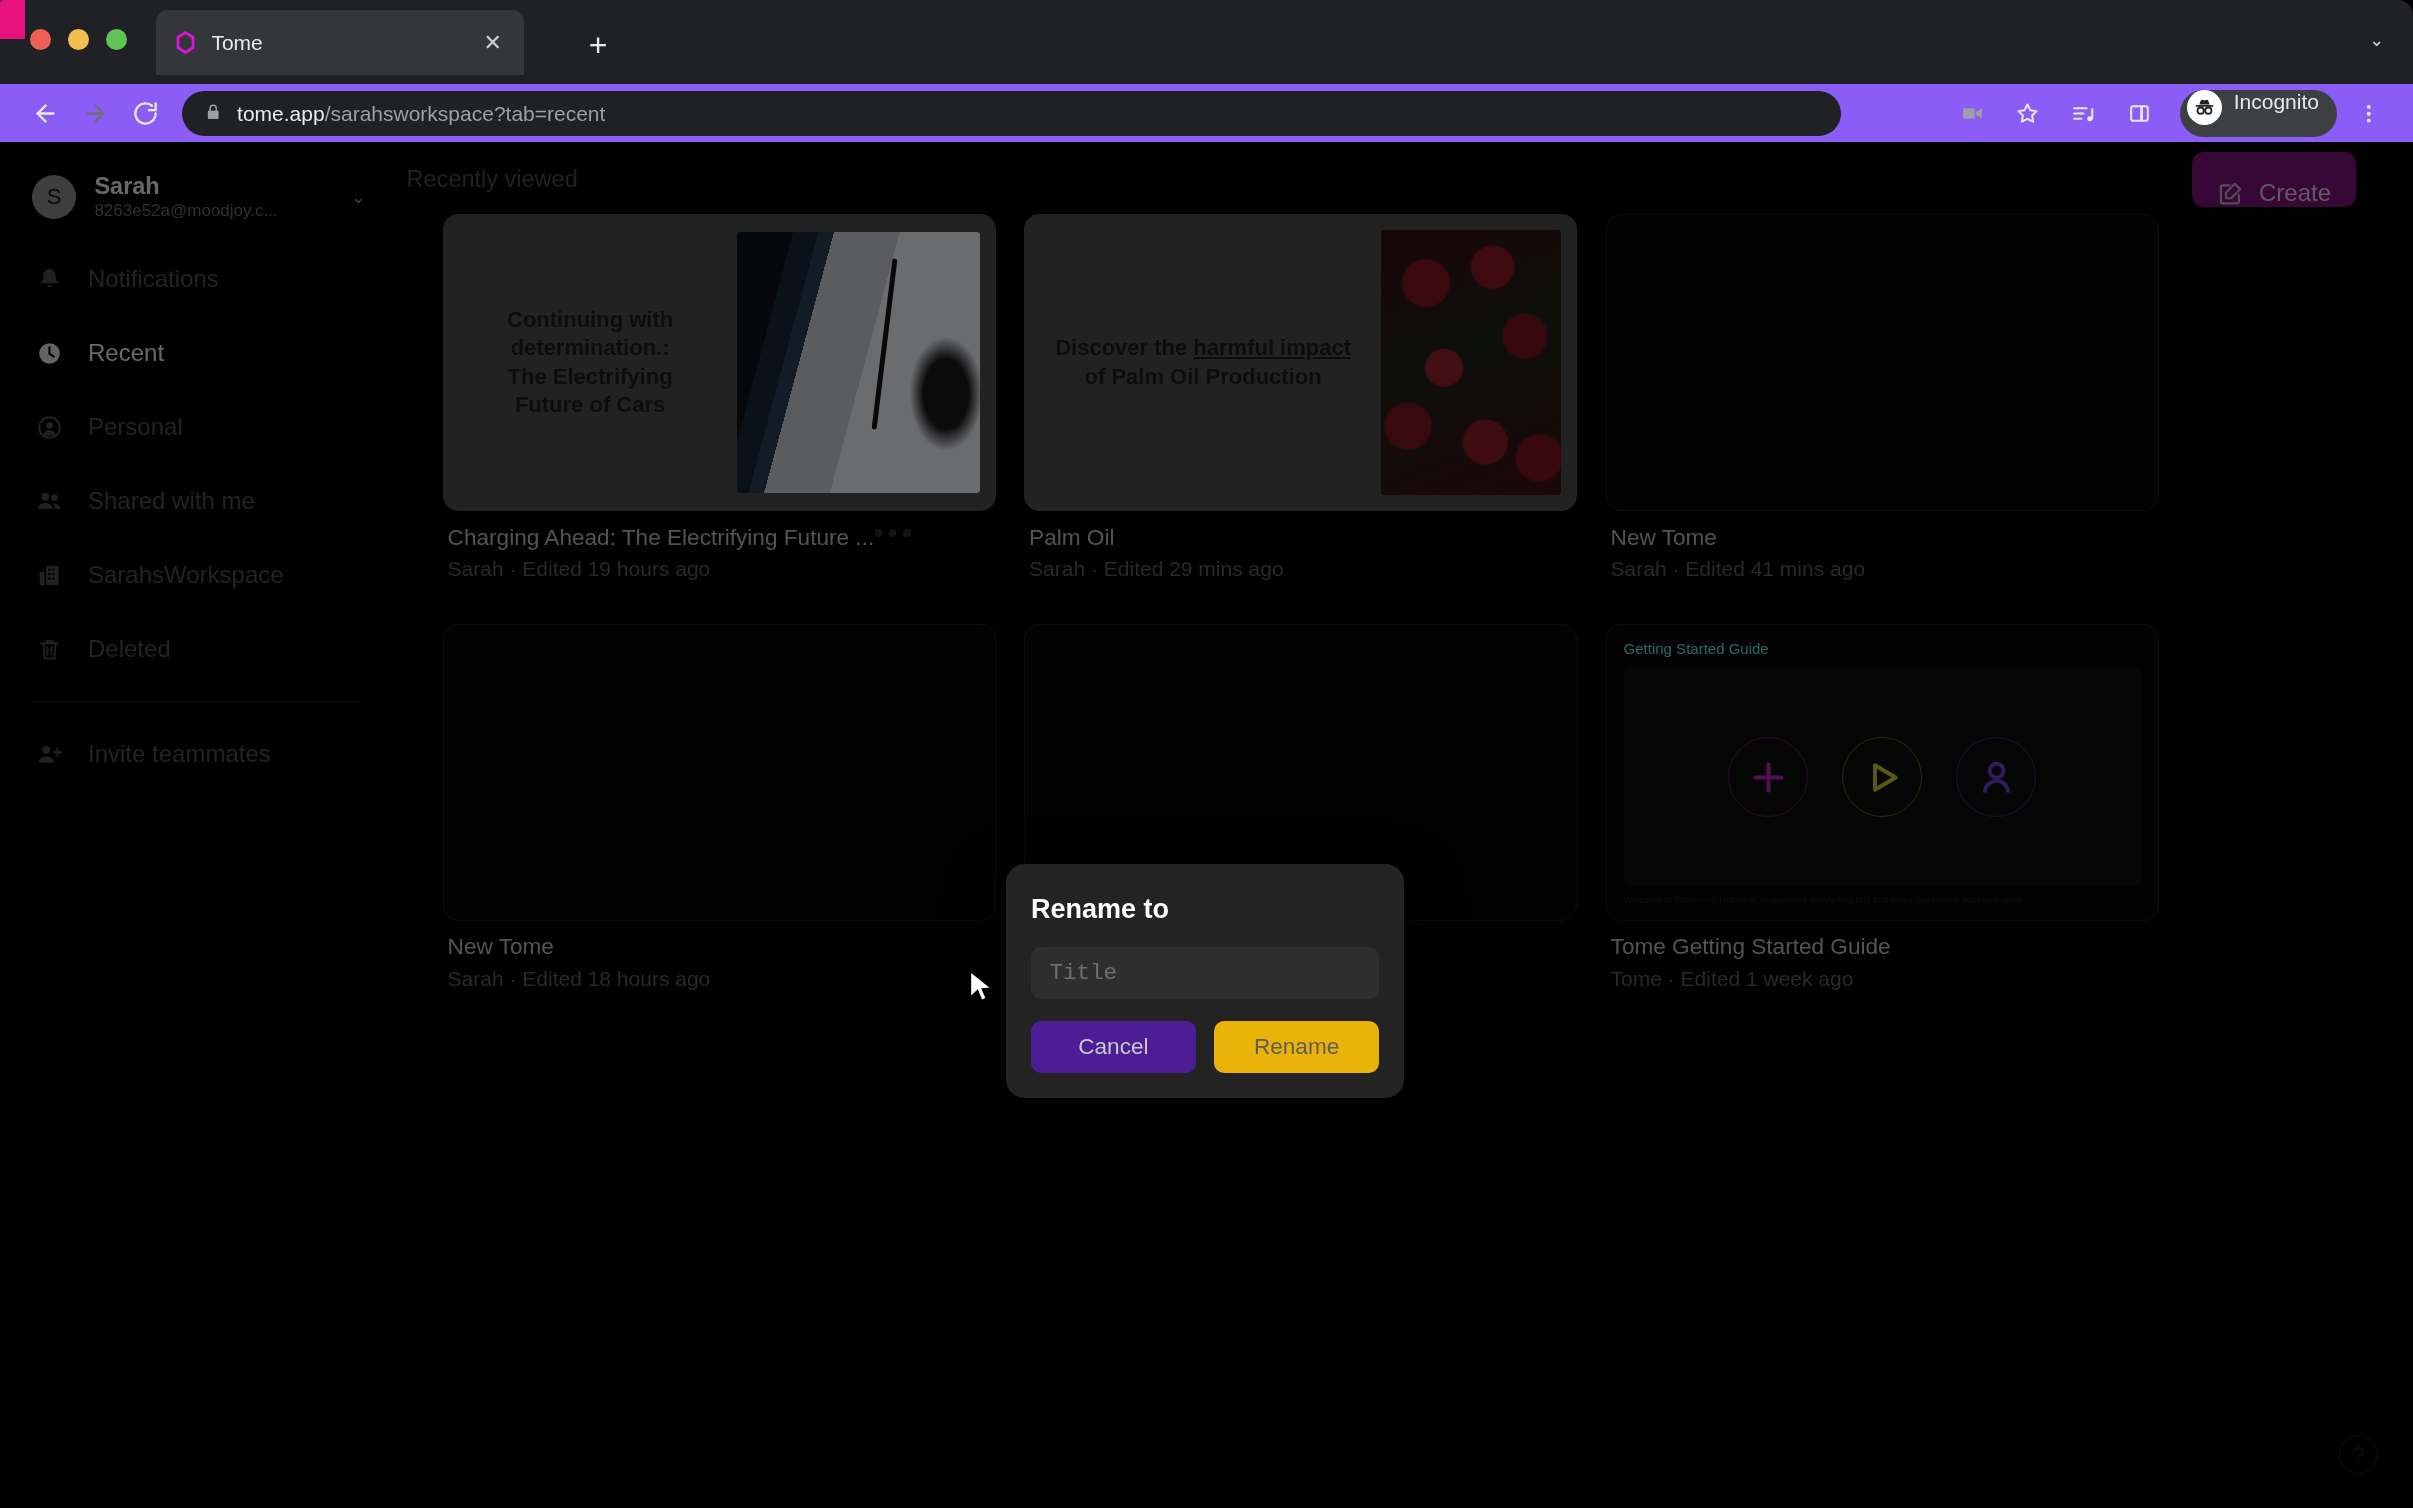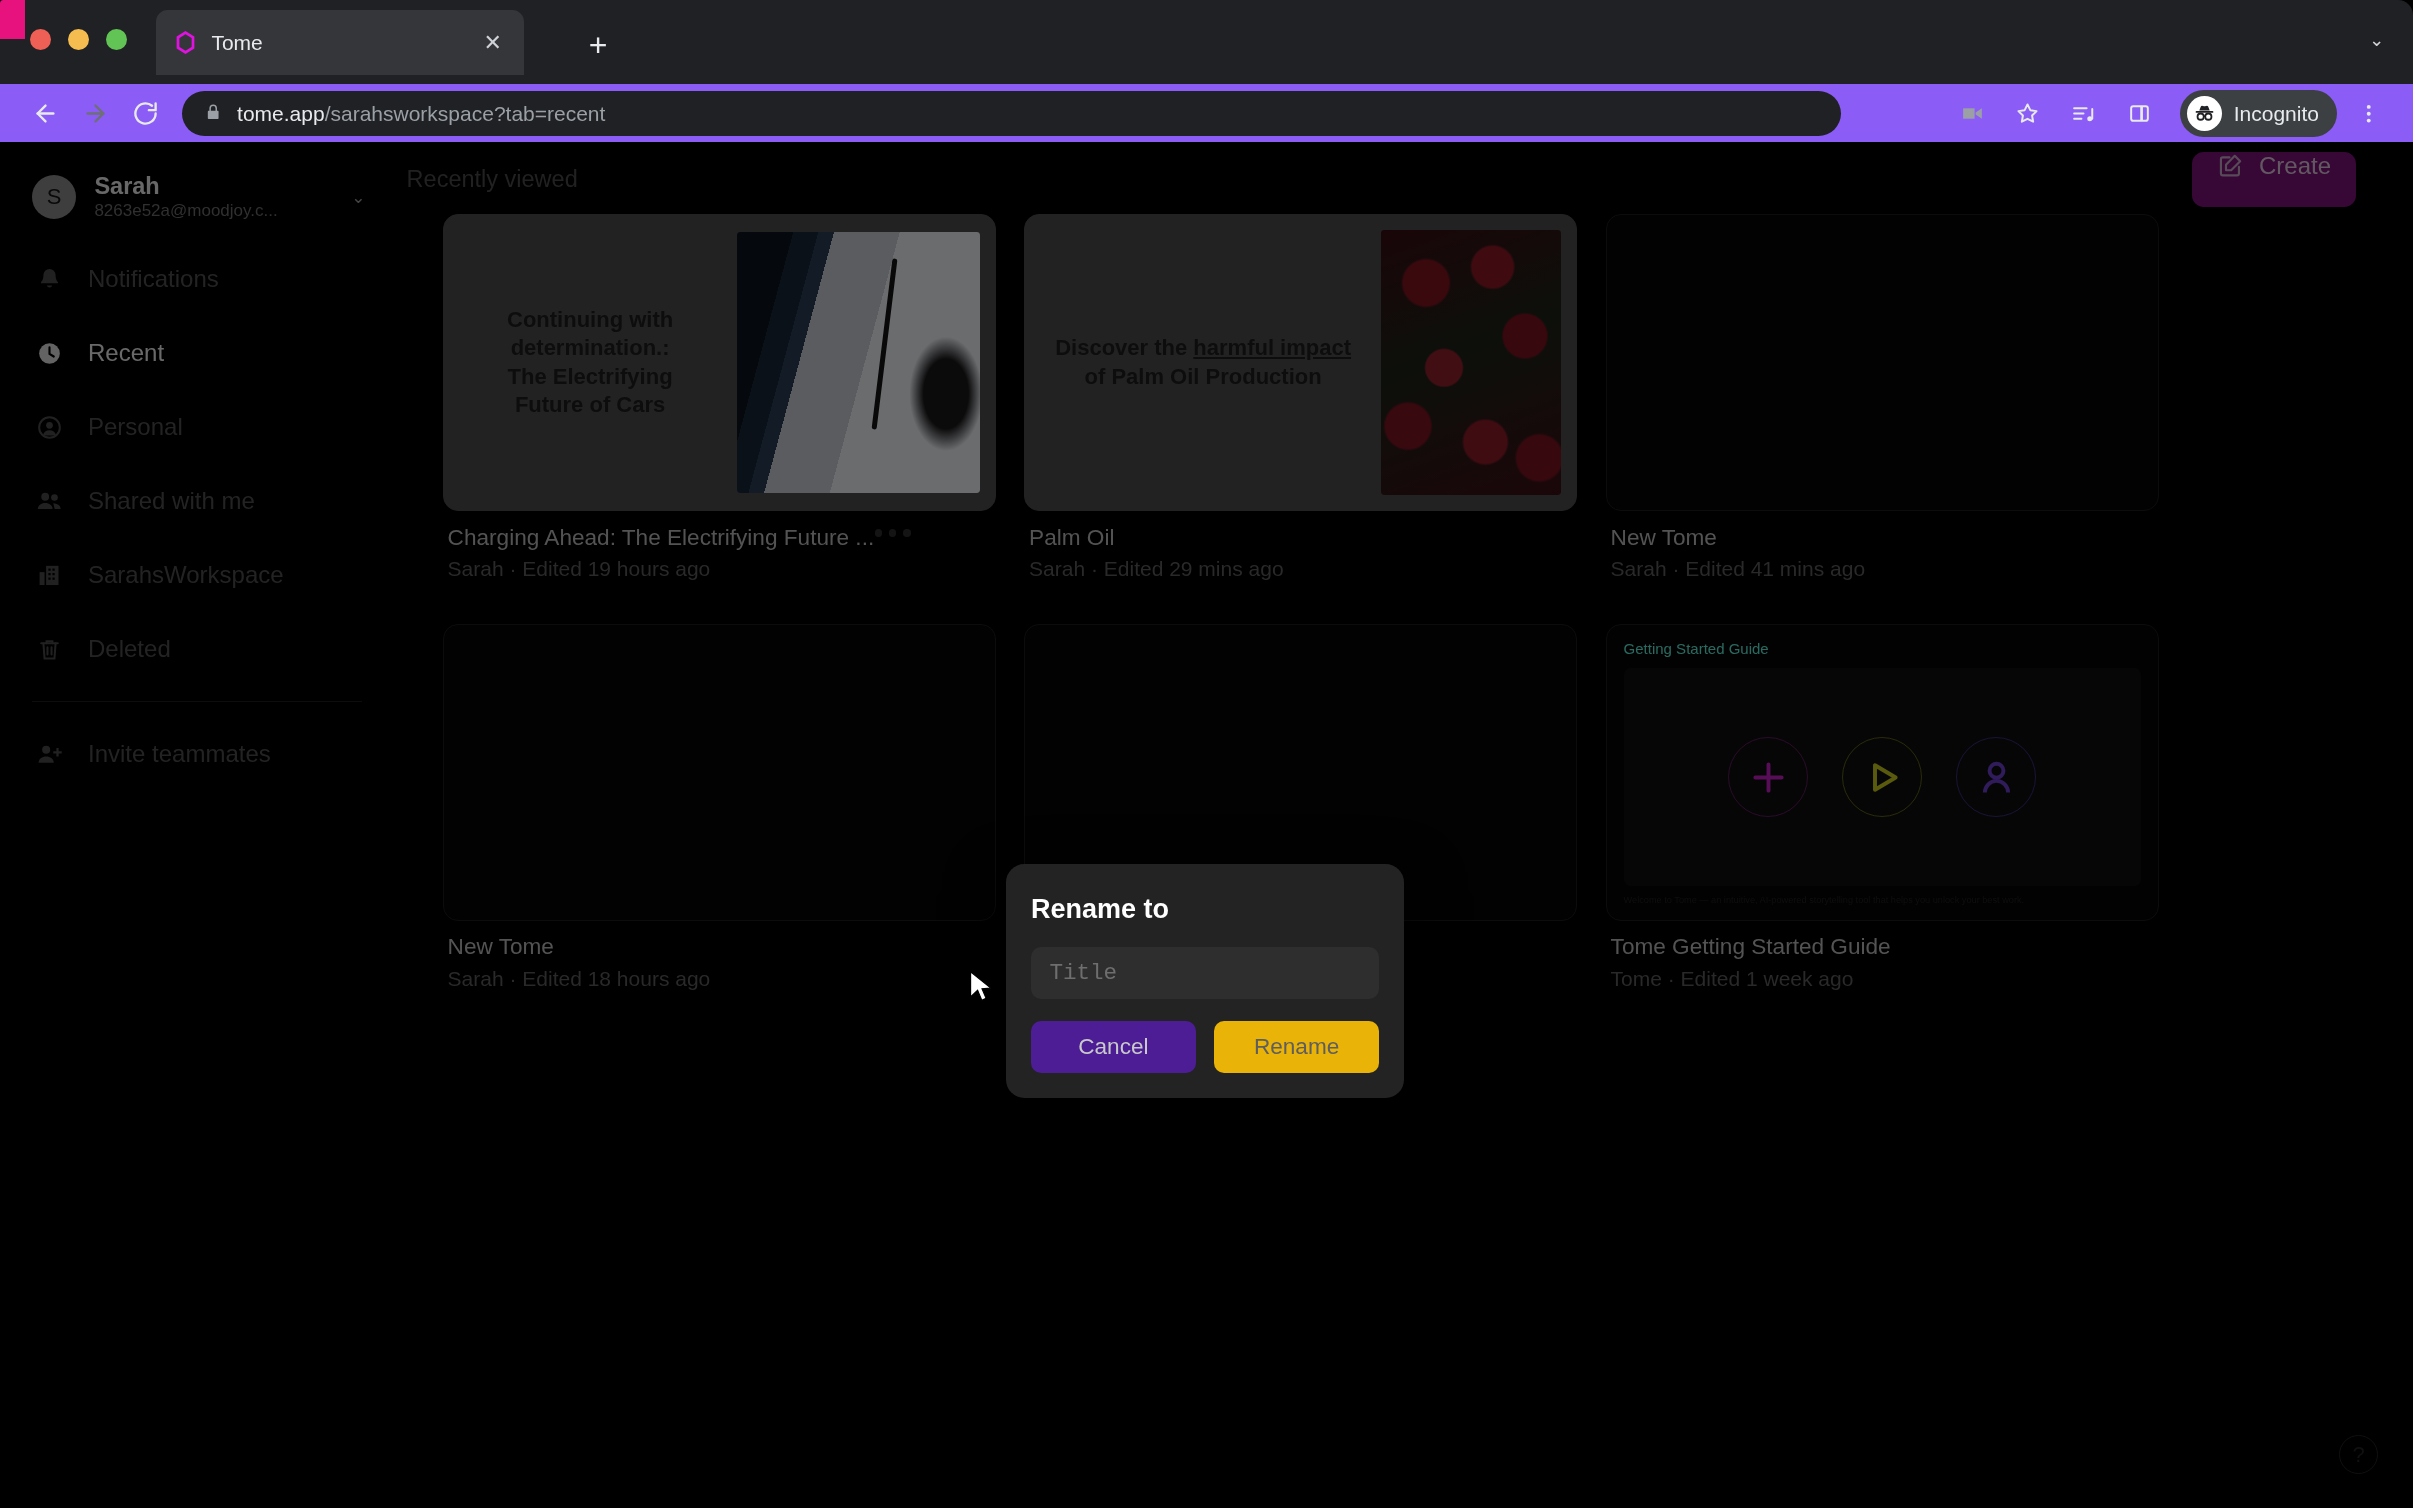--- a/index.html
+++ b/index.html
@@ -75,21 +75,21 @@
   .url { font-size: 21px; white-space: nowrap; }
   .url .host { color: #e8eaed; }
   .url .path { color: #9aa0a6; }
 
   .tb-right { display: flex; align-items: center; gap: 6.7px; margin-left: auto; }
   .tb-icon {
     width: 49px; height: 49px; display: flex; align-items: center;
     justify-content: center; color: #e8eaed; border-radius: 50%;
   }
   .incognito-chip {
-    display: flex; align-items: center; gap: 11.7px;
+    display: flex; align-items: flex-start; gap: 11.7px;
     background: #3c4043; border-radius: 25px;
     height: 47px; padding: 0 18.4px 0 6.7px; margin-left: 10px;
   }
   .incognito-badge {
     width: 35px; height: 35px; border-radius: 50%; background: #fff;
     display: flex; align-items: center; justify-content: center;
   }
   .incognito-label { color: #e8eaed; font-size: 21px; }
 
   
@@ -130,21 +130,21 @@
   
   .main { position: absolute; top: 0; left: 394px; right: 0; height: 100%; }
   .main-header { position: relative; height: 72px; }
   .section-title {
     position: absolute; left: 12.6px; top: 23.5px;
     color: #4a4a4a; font-size: 23.5px;
   }
   .create-btn {
     position: absolute; right: 57px; top: 10px;
     background: #7a1179; color: #d8c4d8; border-radius: 11.7px;
-    height: 55px; padding: 0 25px; display: flex; align-items: flex-start;
+    height: 55px; padding: 0 25px; display: flex; align-items: flex-end;
     gap: 15px; font-size: 24px;
   }
   .create-ico { width: 27px; height: 27px; flex: 0 0 27px; }
 
   .grid {
     position: absolute; top: 72px; left: 0; right: 0;
     padding: 0 12.6px; display: grid;
     grid-template-columns: repeat(3, 553px);
     column-gap: 28.5px; row-gap: 40px;
   }

